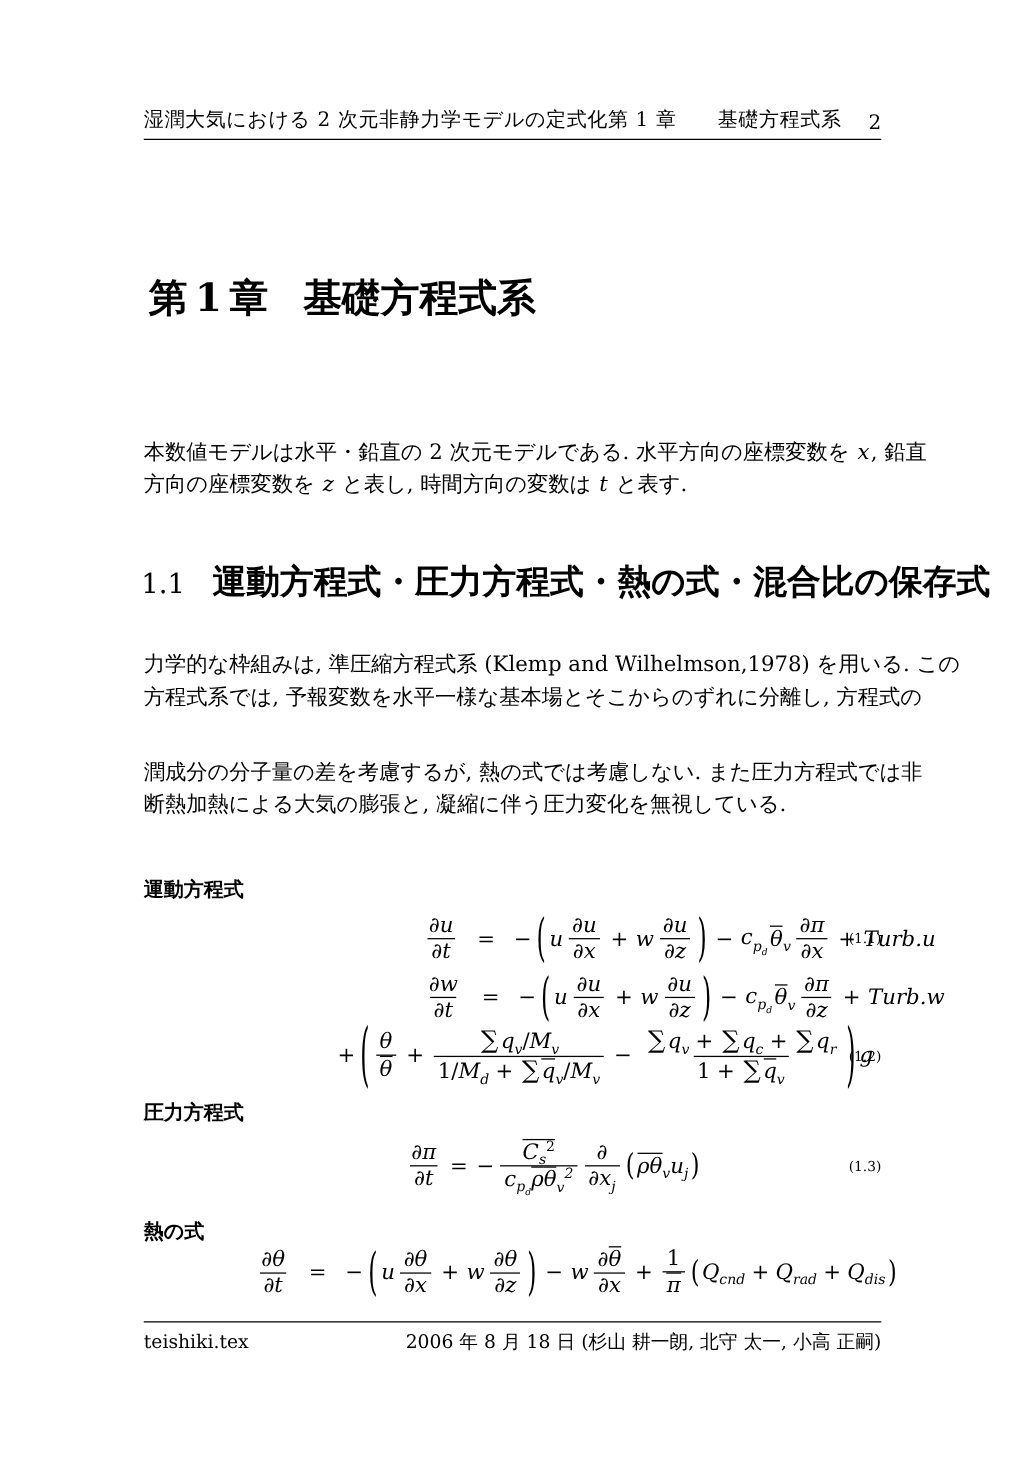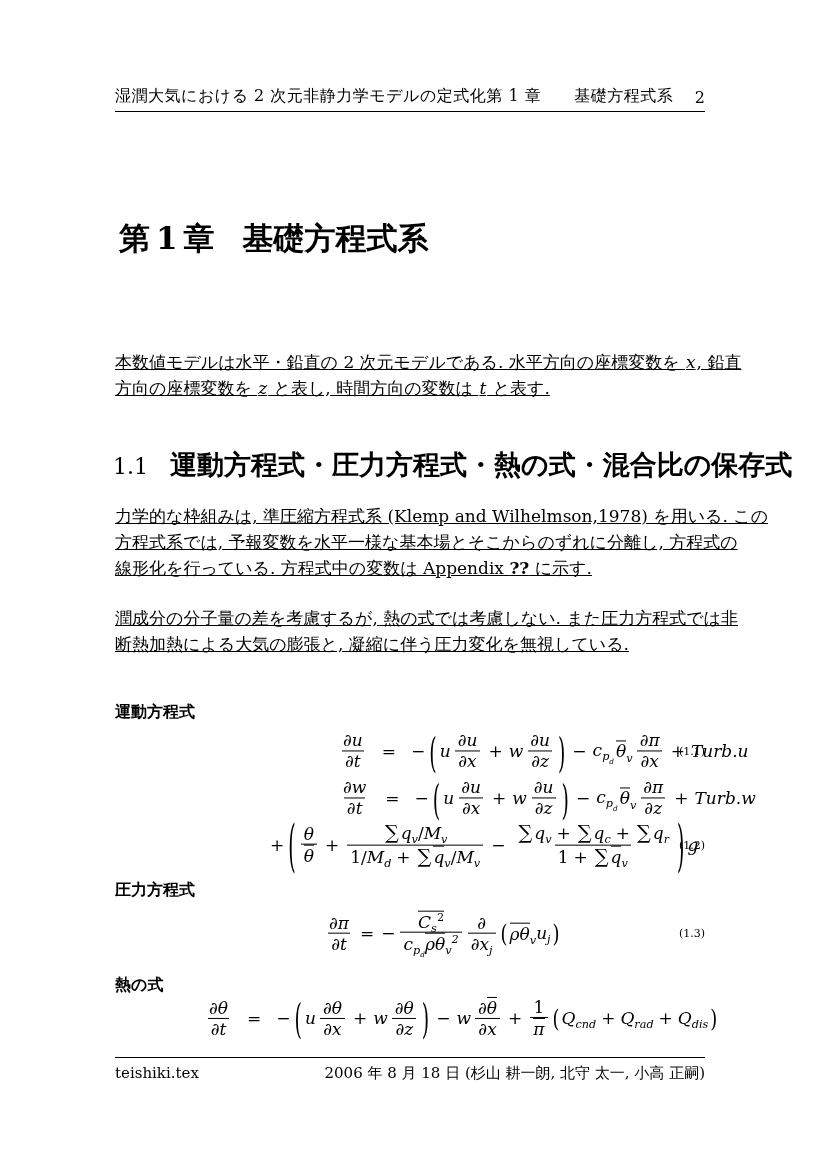--- a/index.html
+++ b/index.html
@@ -13,21 +13,21 @@
   .hrule{position:absolute;top:111px;left:115px;width:590px;border-top:1.6px solid #000;}
 
   
   .chapter{position:absolute;top:218px;left:119px;white-space:nowrap;}
   .ch-cjk{font-family:"Liberation Sans",sans-serif;font-weight:bold;font-size:31px;}
   .ch-digit{font-family:"DejaVu Serif",serif;font-weight:bold;font-size:31px;margin:0 6px;}
   .ch-gap{display:inline-block;width:28px;}
 
   
   .para{position:absolute;left:115px;width:592px;font-size:17px;}
-  .pline{line-height:26px;white-space:nowrap;text-decoration:underline;}
+  .pline{line-height:26px;white-space:nowrap;}
   .iv{font-style:italic;font-family:"DejaVu Serif",serif;padding:0 1px;}
   .bq{font-weight:bold;}
 
   
   .section{position:absolute;top:447px;left:113px;white-space:nowrap;}
   .sec-no{font-family:"DejaVu Serif",serif;font-weight:normal;font-size:22px;margin-right:22px;}
   .sec-title{font-family:"Liberation Sans",sans-serif;font-weight:bold;font-size:27px;}
 
   
   .eqlabel{position:absolute;left:115px;font-family:"Liberation Sans",sans-serif;
@@ -77,24 +77,23 @@
 
   <div class="para" style="top:349px">
     <div class="pline"><span>本数値モデルは水平・鉛直の 2 次元モデルである. 水平方向の座標変数を </span><span class="iv">x</span><span>, 鉛直</span></div>
     <div class="pline"><span>方向の座標変数を </span><span class="iv">z</span><span> と表し, 時間方向の変数は </span><span class="iv">t</span><span> と表す.</span></div>
   </div>
 
   <div class="section">
     <span class="sec-no">1.1</span><span class="sec-title">運動方程式・圧力方程式・熱の式・混合比の保存式</span>
   </div>
 
-  <div class="para" style="top:503px">
+  <div class="para" style="top:519px">
     <div class="pline">力学的な枠組みは, 準圧縮方程式系 (Klemp and Wilhelmson,1978) を用いる. この</div>
     <div class="pline">方程式系では, 予報変数を水平一様な基本場とそこからのずれに分離し, 方程式の</div>
-    <div class="pline"><span>線形化を行っている. 方程式中の変数は Appendix </span><span class="bq">??</span><span> に示す.</span></div>
   </div>
 
   <div class="para" style="top:605px">
     <div class="pline">潤成分の分子量の差を考慮するが, 熱の式では考慮しない. また圧力方程式では非</div>
     <div class="pline">断熱加熱による大気の膨張と, 凝縮に伴う圧力変化を無視している.</div>
   </div>
 
   <div class="eqlabel" style="top:702px">運動方程式</div>
 
   <div class="eqline" style="left:337px;top:751px">

